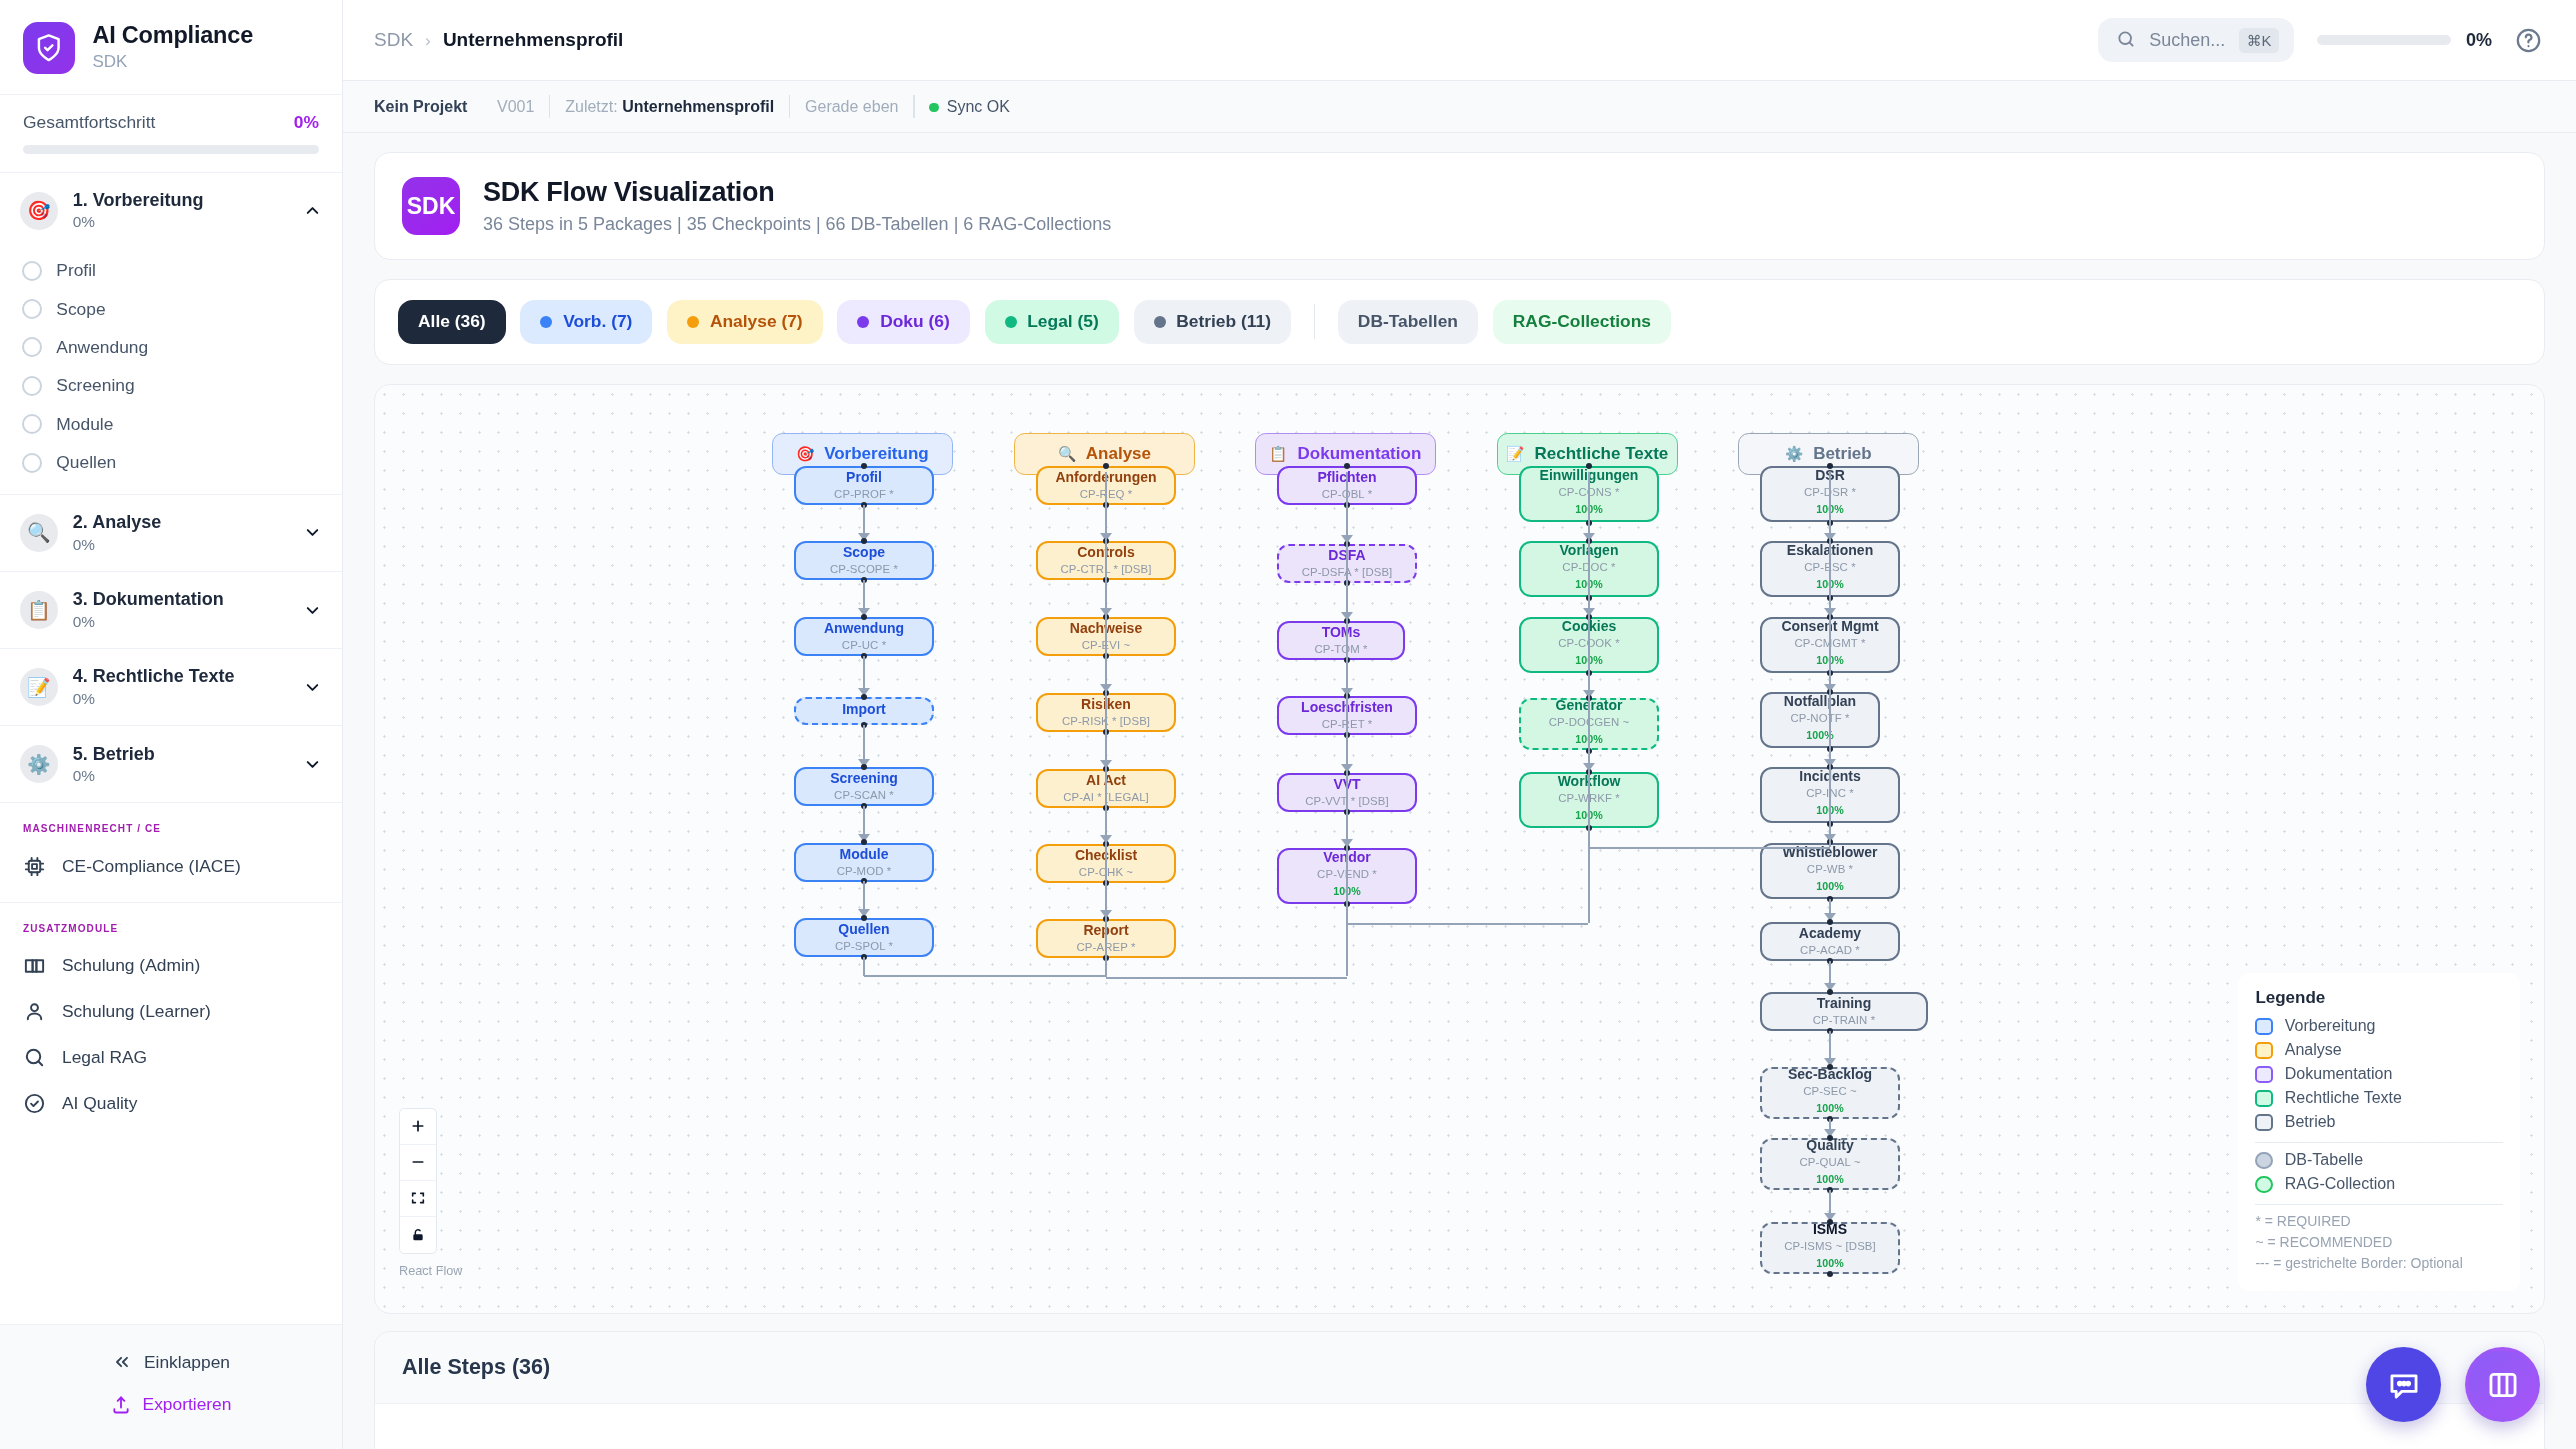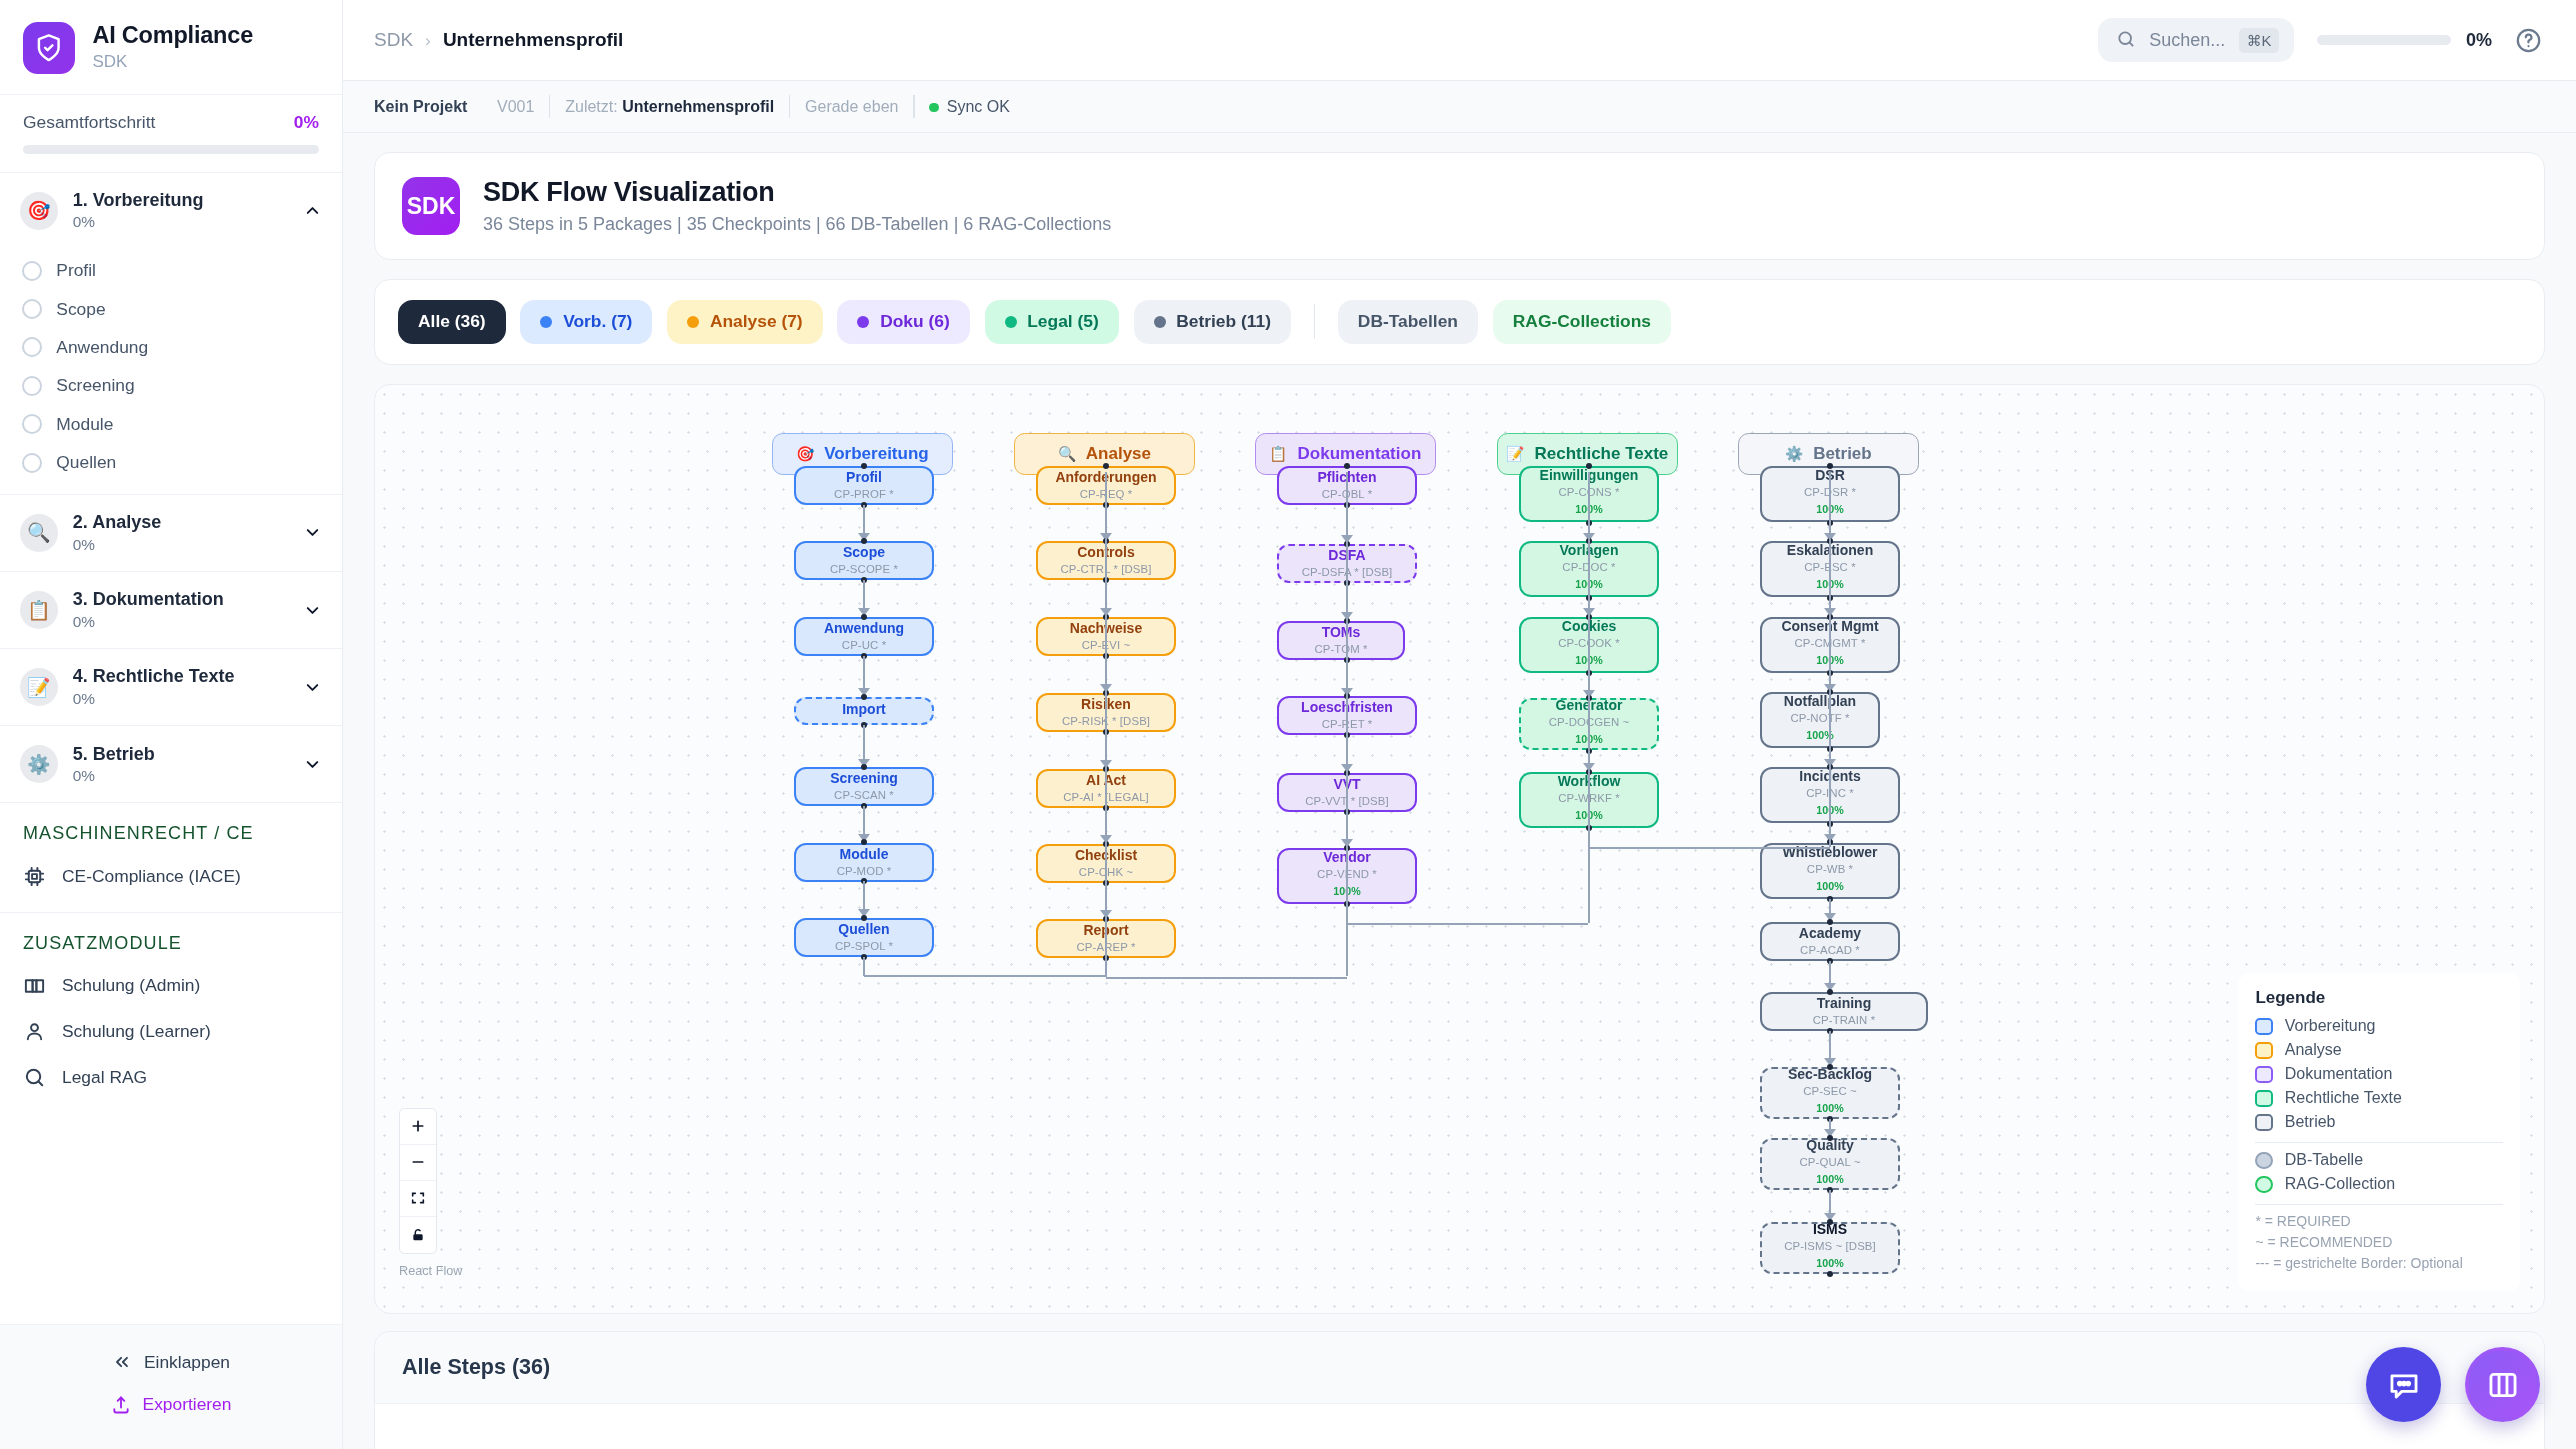--- a/index.html
+++ b/index.html
@@ -68,22 +68,22 @@
     padding: 8.7px 20px 8.7px 21.5px; cursor:pointer;
   }
   .step-radio {
     width: 20px; height: 20px; flex:0 0 20px;
     border: 2px solid #cbd4de; border-radius: 50%;
     background: #fff;
   }
   .step-label { font-size: 17.4px; color: #475569; }
 
   .sb-section-title {
-    font-size: 18px; letter-spacing: 1.1px; color:#14532d;
-    font-weight: 400; padding: 20px 23px 9.4px 23px; text-transform: uppercase;
+    font-size: 10px; letter-spacing: 1.1px; color:#a21caf;
+    font-weight: 700; padding: 20px 23px 9.4px 23px; text-transform: uppercase;
   }
   .sb-link {
     display:flex; align-items:center; gap: 16px;
     padding: 11.4px 23px; cursor:pointer;
   }
   .sb-link-ico { width: 23px; height: 23px; flex:0 0 23px; color:#334155; }
   .sb-link-ico svg { width:100%; height:100%; display:block;}
   .sb-link-label { font-size: 17.4px; color: #334155; }
   .sb-divider { border-bottom: 1.3px solid #eef1f5; margin-top: 12px; }
 
@@ -404,20 +404,29 @@
             <span class="sb-link-label">Schulung (Learner)</span>
           </div>
           <div class="sb-link">
             <span class="sb-link-ico">
               <svg viewBox="0 0 24 24" fill="none" stroke="currentColor" stroke-width="2.1" stroke-linecap="round">
                 <circle cx="11" cy="11" r="7"></circle>
                 <path d="M20 20l-3.8-3.8"></path>
               </svg>
             </span>
             <span class="sb-link-label">Legal RAG</span>
+          </div>
+          <div class="sb-link">
+            <span class="sb-link-ico">
+              <svg viewBox="0 0 24 24" fill="none" stroke="currentColor" stroke-width="2" stroke-linecap="round" stroke-linejoin="round">
+                <circle cx="12" cy="12" r="9"></circle>
+                <path d="M8.4 12.2l2.5 2.5 4.7-4.8"></path>
+              </svg>
+            </span>
+            <span class="sb-link-label">AI Quality</span>
           </div>
         </div>
     </div>
 
     <div class="sb-footer">
       <div class="sb-foot-btn">
         <span class="sb-foot-ico">
           <svg viewBox="0 0 24 24" fill="none" stroke="currentColor" stroke-width="2.2" stroke-linecap="round" stroke-linejoin="round">
               <path d="M11 17l-5-5 5-5"></path>
               <path d="M18 17l-5-5 5-5"></path>

